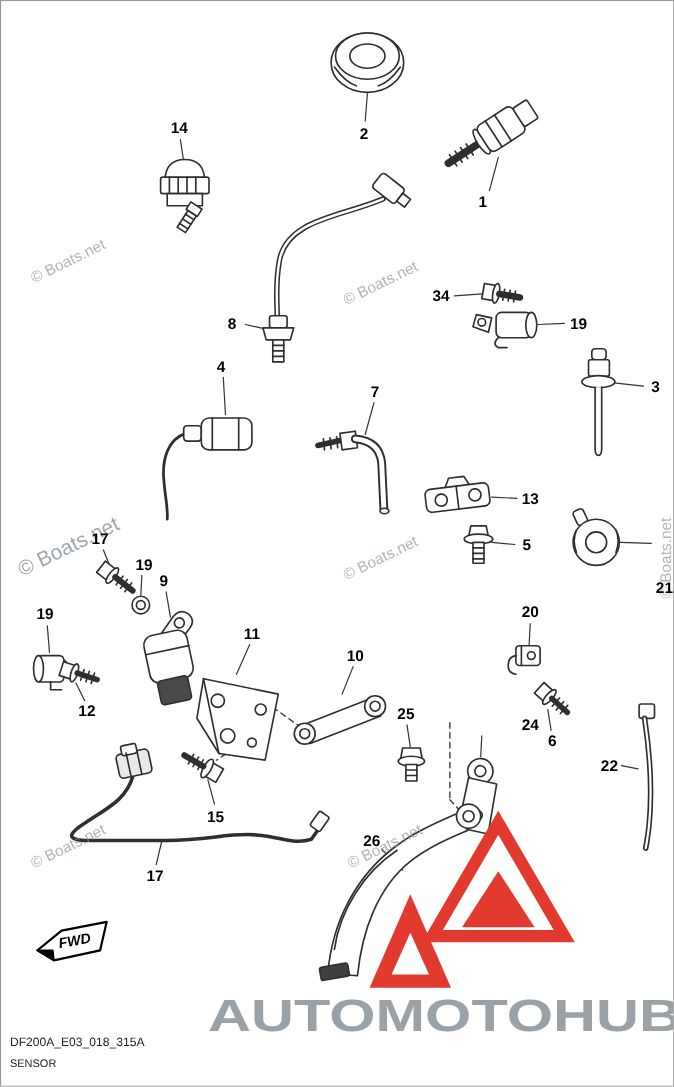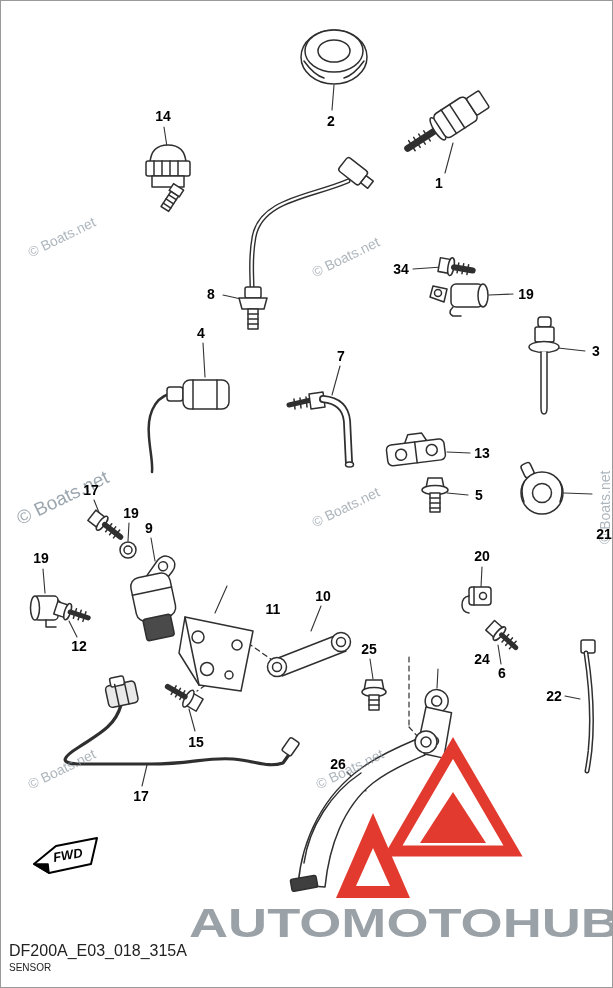--- a/index.html
+++ b/index.html
@@ -22,21 +22,21 @@
     font-size:14px;font-weight:bold;color:#000;
     background:transparent;line-height:1;
   }
   .wm{
     position:absolute;color:#8b97a1;opacity:.7;
     font-size:14px;white-space:nowrap;pointer-events:none;
   }
   .wm.big{font-size:19px;opacity:.85;}
   .footer-code{
     position:absolute;left:8px;top:941px;
-    font-size:16px;color:#222;
+    font-size:11px;color:#222;
   }
   .footer-caption{
     position:absolute;left:8px;top:961px;
     font-size:10px;color:#222;
   }
   .brand-wordmark{
     position:absolute;left:188px;top:899px;
     font-size:41px;font-weight:bold;color:#9aa2a8;
     letter-spacing:0;white-space:nowrap;
     transform:scaleX(1.32);transform-origin:left center;
@@ -361,21 +361,21 @@
       <div class="part-num" style="left: 438px; top: 182px;">1</div>
       <div class="part-num" style="left: 330px; top: 120px;">2</div>
       <div class="part-num" style="left: 595px; top: 350px;">3</div>
       <div class="part-num" style="left: 200px; top: 332px;">4</div>
       <div class="part-num" style="left: 478px; top: 494px;">5</div>
       <div class="part-num" style="left: 501px; top: 672px;">6</div>
       <div class="part-num" style="left: 340px; top: 355px;">7</div>
       <div class="part-num" style="left: 210px; top: 293px;">8</div>
       <div class="part-num" style="left: 148px; top: 527px;">9</div>
       <div class="part-num" style="left: 322px; top: 595px;">10</div>
-      <div class="part-num" style="left: 228px; top: 608px; margin-left: 44px;">11</div>
+      <div class="part-num" style="left: 228px; top: 575px;">11</div>
       <div class="part-num" style="left: 140px; top: 795px;">17</div>
       <div class="part-num" style="left: 481px; top: 452px;">13</div>
       <div class="part-num" style="left: 162px; top: 115px;">14</div>
       <div class="part-num" style="left: 195px; top: 741px;">15</div>
       <div class="part-num" style="left: 78px; top: 645px;">12</div>
       <div class="part-num" style="left: 90px; top: 489px;">17</div>
       <div class="part-num" style="left: 130px; top: 512px;">19</div>
       <div class="part-num" style="left: 525px; top: 293px;">19</div>
       <div class="part-num" style="left: 40px; top: 557px;">19</div>
       <div class="part-num" style="left: 481px; top: 555px;">20</div>

